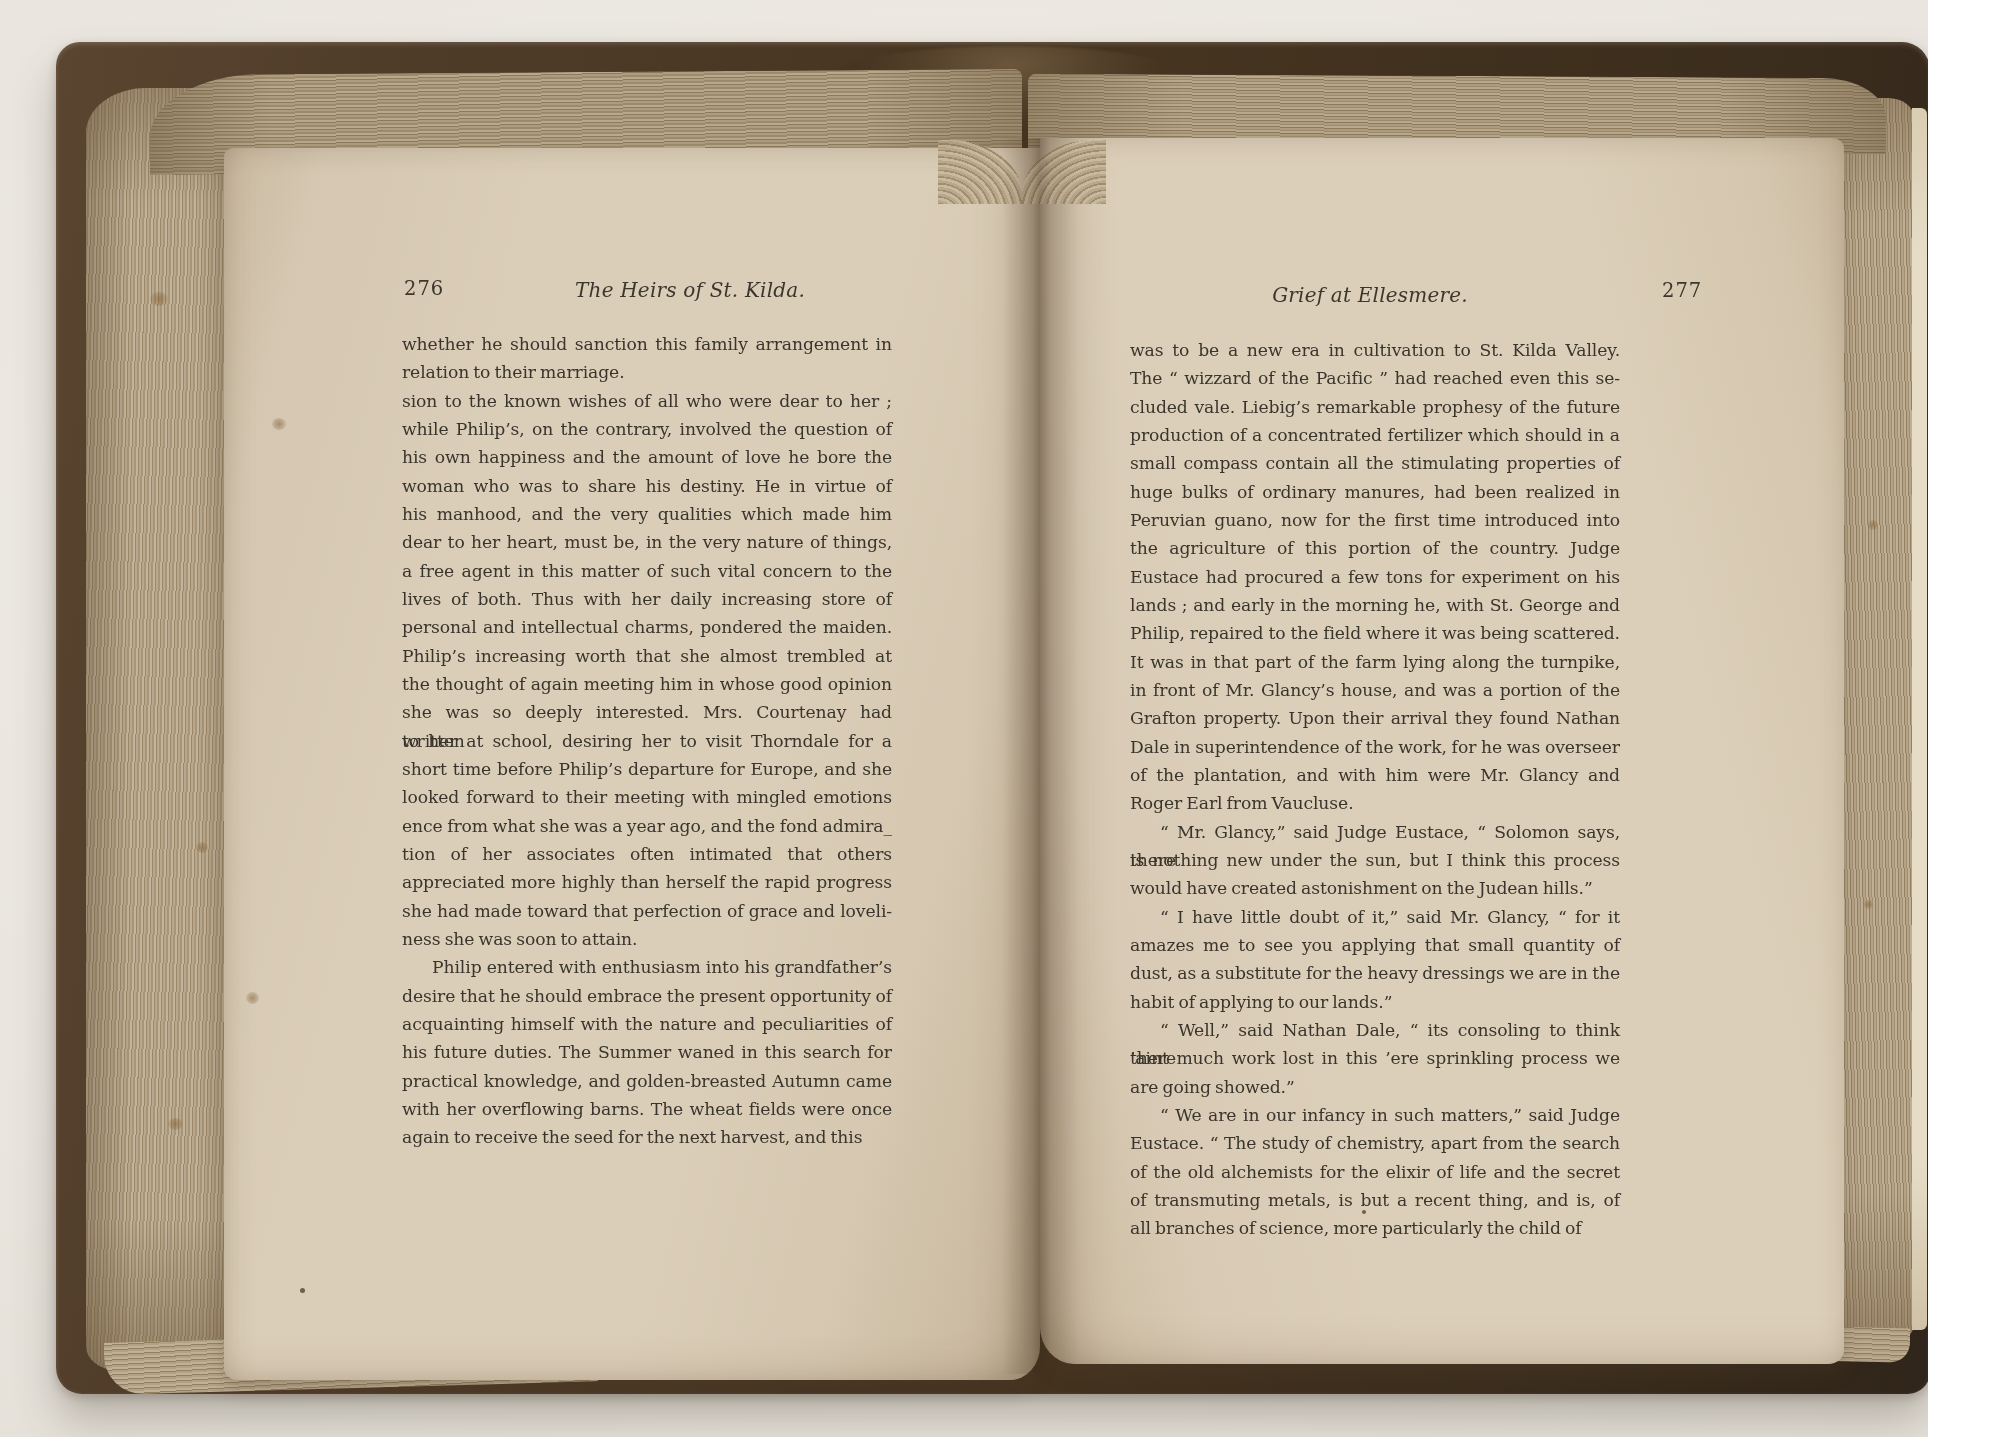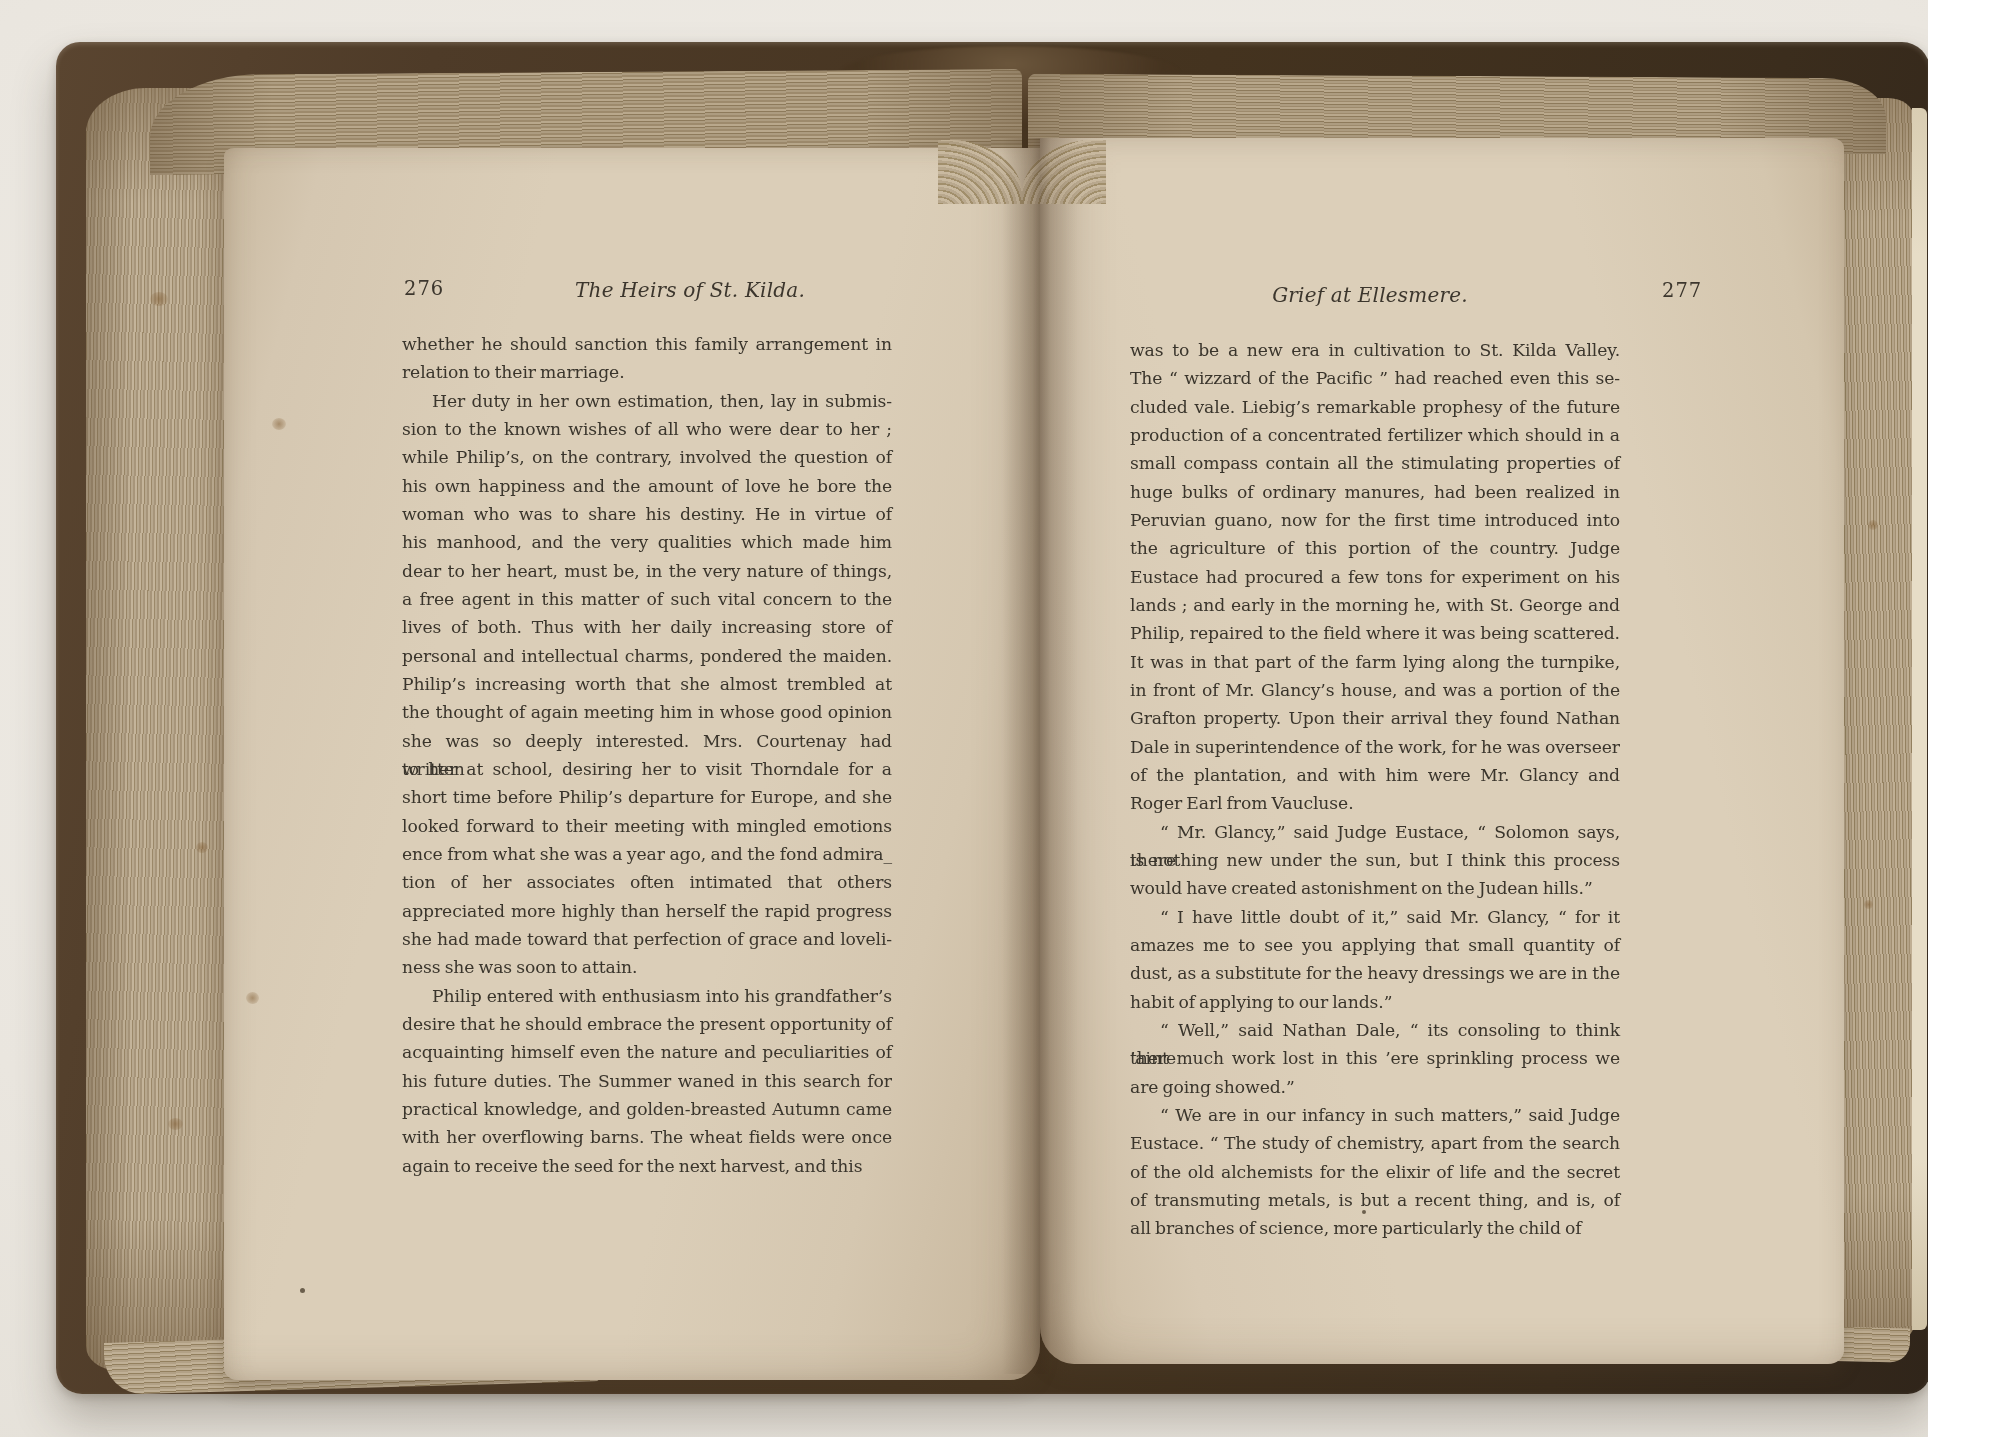--- a/index.html
+++ b/index.html
@@ -182,21 +182,20 @@
   <div class="spot" style="left:1864px;top:900px;width:9px;height:9px"></div>
   <div class="speck" style="left:300px;top:1288px;width:5px;height:5px"></div>
   <div class="speck" style="left:1362px;top:1210px;width:4px;height:4px"></div>
 
   <div class="page-content">
     <span class="page-number num-left">276</span>
     <span class="running-title title-left">The Heirs of St. Kilda.</span>
     <div class="page-body body-left">
         <div class="line">whether he should sanction this family arrangement in</div>
         <div class="line para-end">relation to their marriage.</div>
-        <div class="line indent">Her duty in her own estimation, then, lay in submis-</div>
         <div class="line">sion to the known wishes of all who were dear to her ;</div>
         <div class="line">while Philip’s, on the contrary, involved the question of</div>
         <div class="line">his own happiness and the amount of love he bore the</div>
         <div class="line">woman who was to share his destiny. He in virtue of</div>
         <div class="line">his manhood, and the very qualities which made him</div>
         <div class="line">dear to her heart, must be, in the very nature of things,</div>
         <div class="line">a free agent in this matter of such vital concern to the</div>
         <div class="line">lives of both. Thus with her daily increasing store of</div>
         <div class="line">personal and intellectual charms, pondered the maiden.</div>
         <div class="line">Philip’s increasing worth that she almost trembled at</div>
@@ -205,21 +204,21 @@
         <div class="line">to her at school, desiring her to visit Thorndale for a</div>
         <div class="line">short time before Philip’s departure for Europe, and she</div>
         <div class="line">looked forward to their meeting with mingled emotions</div>
         <div class="line">ence from what she was a year ago, and the fond admira_</div>
         <div class="line">tion of her associates often intimated that others</div>
         <div class="line">appreciated more highly than herself the rapid progress</div>
         <div class="line">she had made toward that perfection of grace and loveli-</div>
         <div class="line para-end">ness she was soon to attain.</div>
         <div class="line indent">Philip entered with enthusiasm into his grandfather’s</div>
         <div class="line">desire that he should embrace the present opportunity of</div>
-        <div class="line">acquainting himself even the nature and peculiarities of</div>
+        <div class="line">acquainting himself with the nature and peculiarities of</div>
         <div class="line">his future duties. The Summer waned in this search for</div>
         <div class="line">practical knowledge, and golden-breasted Autumn came</div>
         <div class="line">with her overflowing barns. The wheat fields were once</div>
         <div class="line para-end">again to receive the seed for the next harvest, and this</div>
       </div>
   </div>
 
   <div class="page-content">
     <span class="running-title title-right">Grief at Ellesmere.</span>
     <span class="page-number num-right">277</span>

